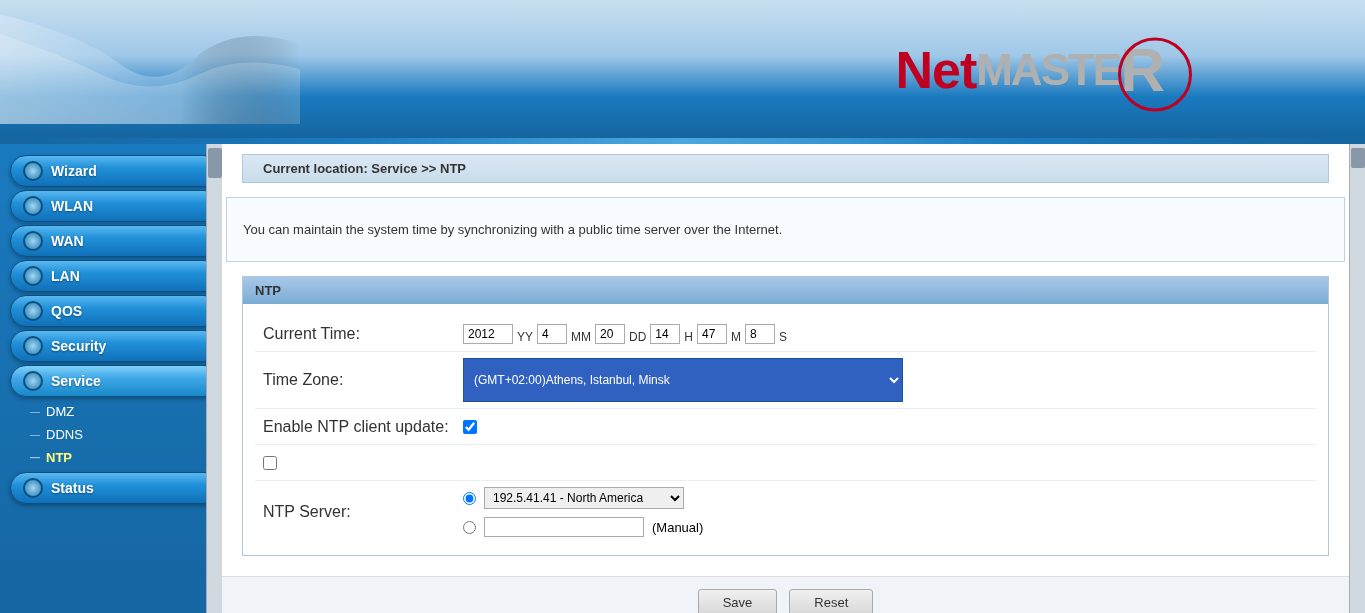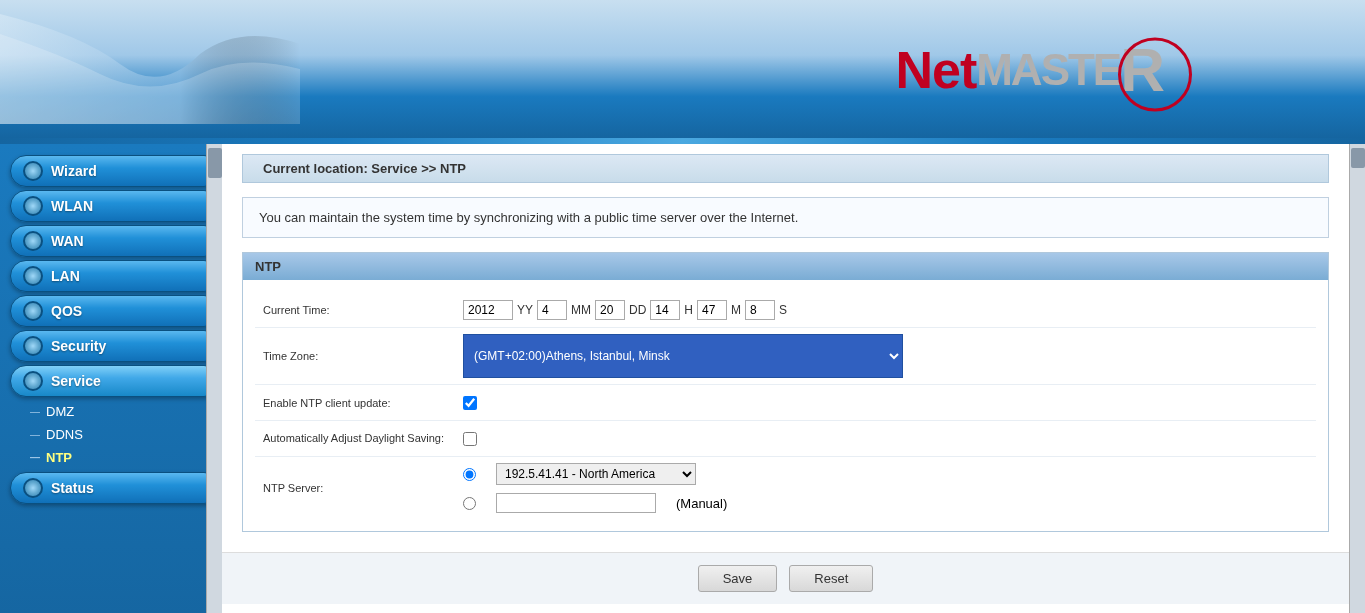--- a/index.html
+++ b/index.html
@@ -157,22 +157,22 @@
       padding: 6px 20px;
       font-size: 13px;
       font-weight: bold;
       color: #333;
       border-bottom: 1px solid #b0c8dc;
       margin: 10px 20px 0 20px;
       border: 1px solid #b0c8dc;
     }
 
     .info-box {
-      margin: 14px 20px;
-      padding: 12px 16px;
+      margin: 14px 4px;
+      padding: 24px 16px;
       border: 1px solid #c0d0e0;
       background: #f8fbff;
       color: #333;
       font-size: 13px;
     }
 
     .section-box {
       margin: 0 20px 20px 20px;
       border: 1px solid #b0c8dc;
     }
@@ -192,28 +192,28 @@
       display: flex;
       align-items: center;
       padding: 6px 8px;
       border-bottom: 1px solid #e8eef4;
       min-height: 36px;
     }
     .form-row:last-child { border-bottom: none; }
 
     .form-label {
       width: 200px;
-      font-size: 11px;
+      font-size: 16px;
       color: #333;
       flex-shrink: 0;
     }
 
     .time-fields {
       display: flex;
-      align-items: center;
+      align-items: flex-end;
       gap: 4px;
     }
     .time-input {
       border: 1px solid #aaa;
       padding: 2px 4px;
       font-size: 12px;
       background: white;
     }
     .time-label {
       font-size: 12px;
@@ -237,21 +237,21 @@
     }
 
     .ntp-server-row {
       display: flex;
       flex-direction: column;
       gap: 8px;
     }
     .ntp-option {
       display: flex;
       align-items: center;
-      gap: 20px;
+      gap: 8px;
     }
     .ntp-select {
       width: 200px;
       padding: 2px 4px;
       font-size: 12px;
       border: 1px solid #aaa;
     }
     .ntp-manual-input {
       width: 160px;
       padding: 2px 4px;
@@ -412,21 +412,20 @@
             <option>(GMT-05:00)Eastern Time</option>
           </select>
         </div>
 
         <div class="form-row">
           <div class="form-label">Enable NTP client update:</div>
           <input type="checkbox" class="checkbox-input" checked="" style="">
         </div>
 
         <div class="form-row">
-          <div class="form-label" style="width:200px; white-space: normal; line-height: 1.3;">Automatically Adjust Daylight Saving:</div>
           <input type="checkbox" class="checkbox-input" style="">
         </div>
 
         <div class="form-row">
           <div class="form-label">NTP Server:</div>
           <div class="ntp-server-row">
             <div class="ntp-option">
               <input type="radio" name="ntp_server" checked="" style="">
               <select class="ntp-select">
                 <option selected="">192.5.41.41 - North America</option>

